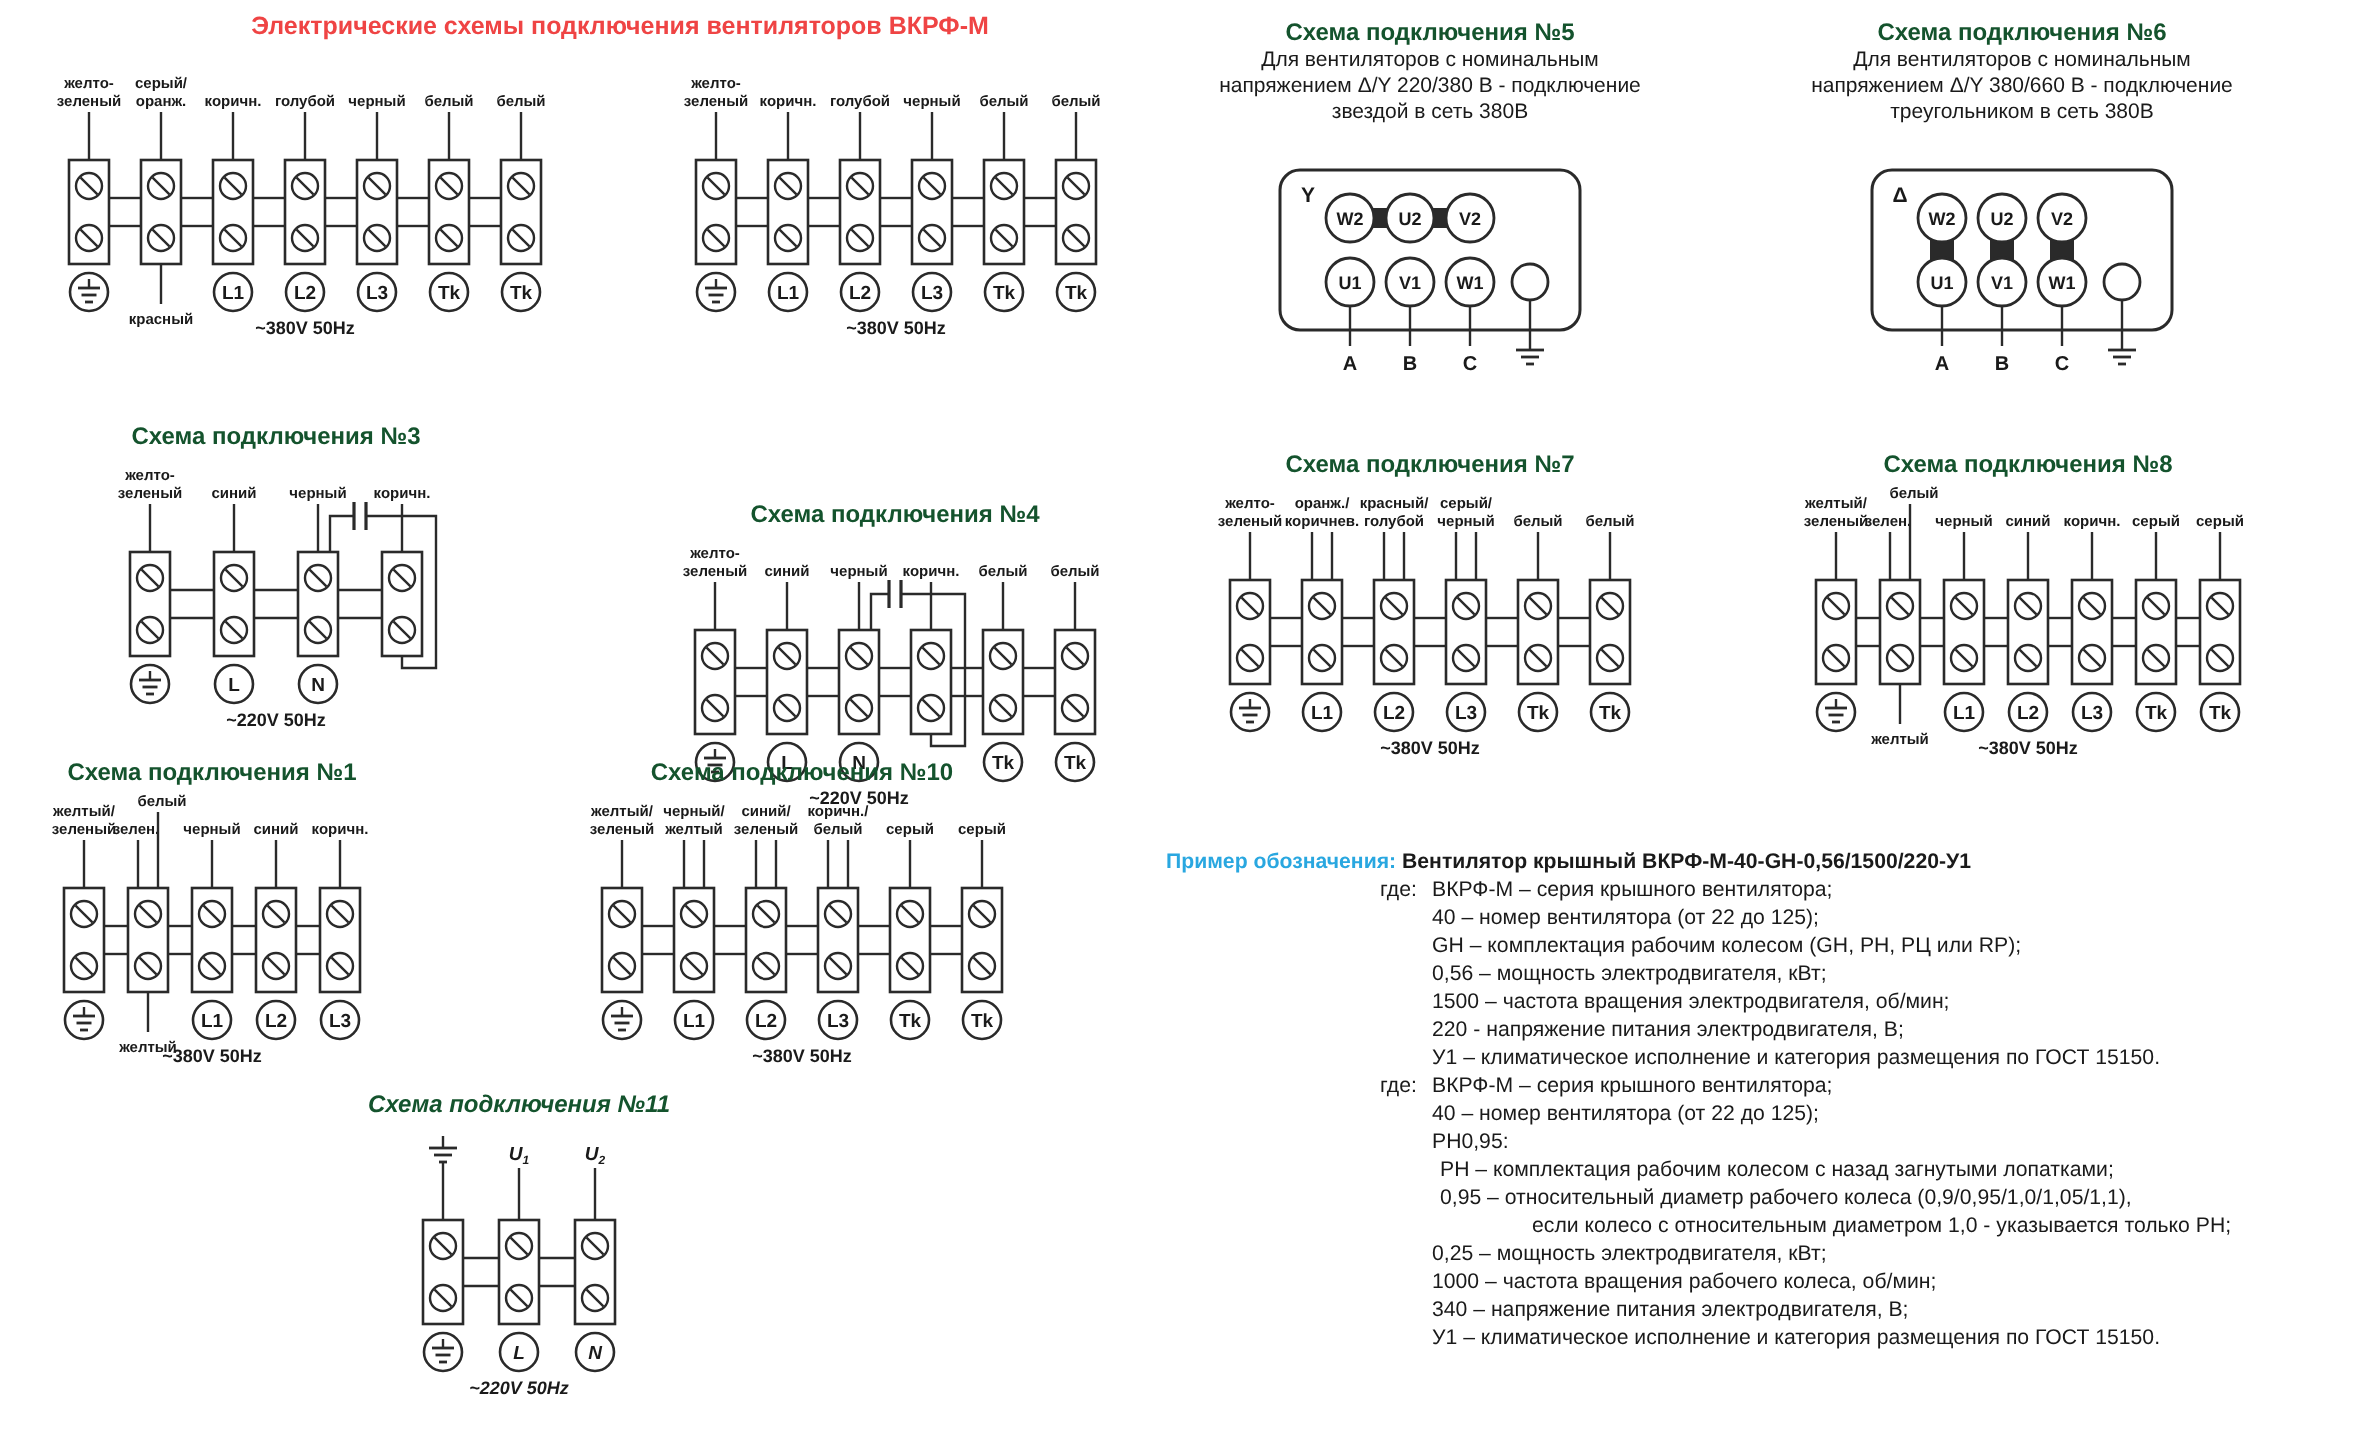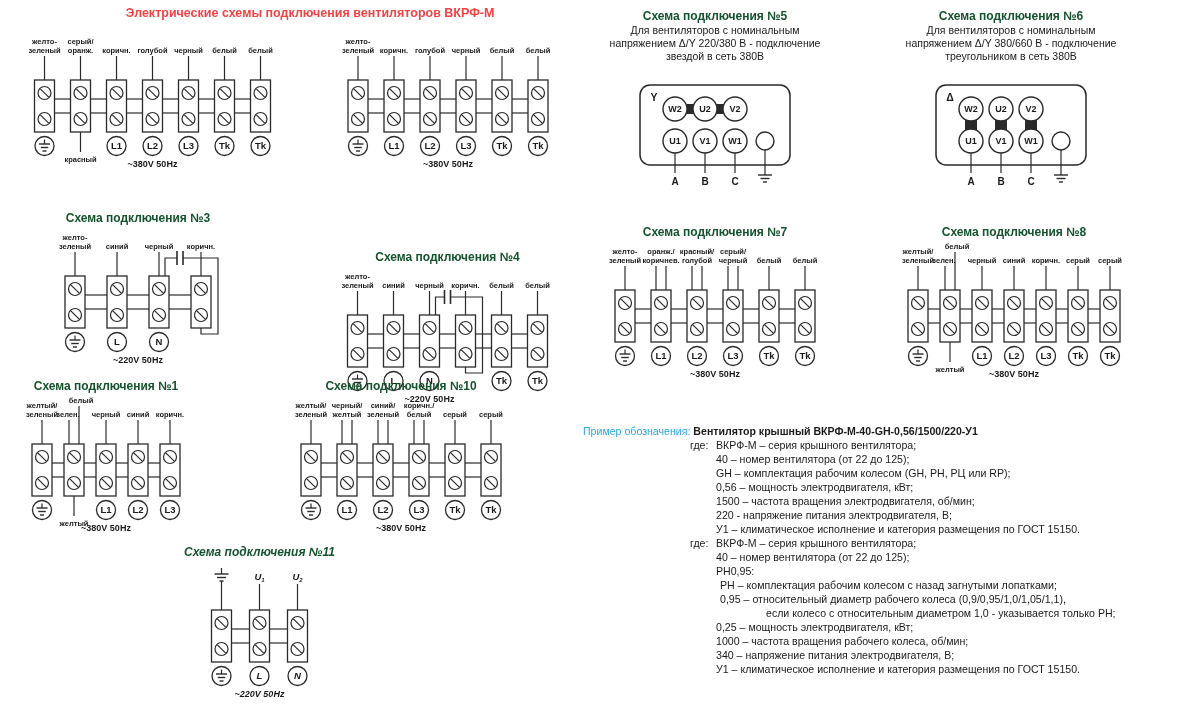--- a/index.html
+++ b/index.html
@@ -6,21 +6,21 @@
   #canvas{position:relative;width:1184px;height:724px;background:#ffffff;overflow:hidden;
           font-family:"Liberation Sans",sans-serif;}
   #main-title{position:absolute;left:20px;top:6px;width:580px;text-align:center;
               font-size:12.5px;font-weight:bold;color:#ef4444;}
   .scheme{position:absolute;}
   .scheme-title{font-size:12px;font-weight:bold;color:#14532d;text-align:center;height:16px;line-height:16px;}
   .scheme-desc{font-size:10.5px;line-height:13px;text-align:center;color:#1a1a1a;}
   .scheme svg{display:block;}
   #example{position:absolute;left:583px;top:424px;width:601px;font-size:10.6px;color:#1a1a1a;}
   .ex-line1{line-height:14px;}
-  .ex-label{color:#29a7e0;font-weight:normal;}
+  .ex-label{color:#29a7e0;font-weight:bold;}
   .ex-title{font-weight:bold;}
   .ex-title2{font-weight:bold;margin-left:107px;margin-top:4px;line-height:14px;}
   .ex-body{display:flex;margin-left:107px;}
   .ex-where{width:26px;flex:none;line-height:14px;}
   .ex-lines{flex:1;}
   .ex-lines div{line-height:14px;}
   .ind0{margin-left:0;}
   .ind1{margin-left:4px;}
   .ind2{margin-left:50px;}
 </style>

